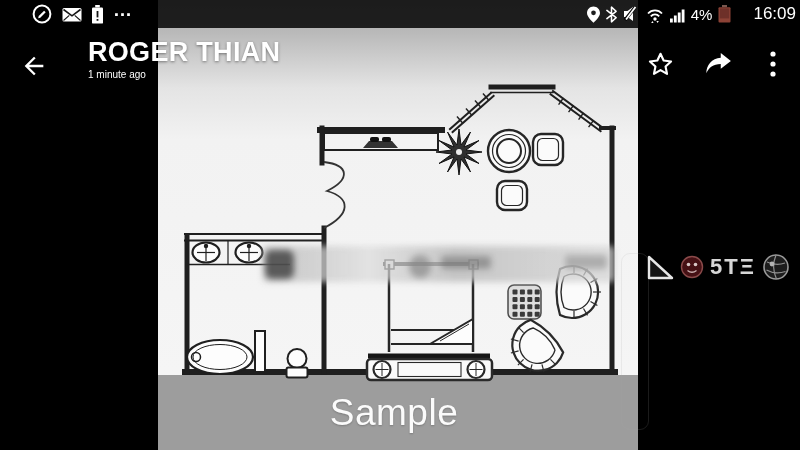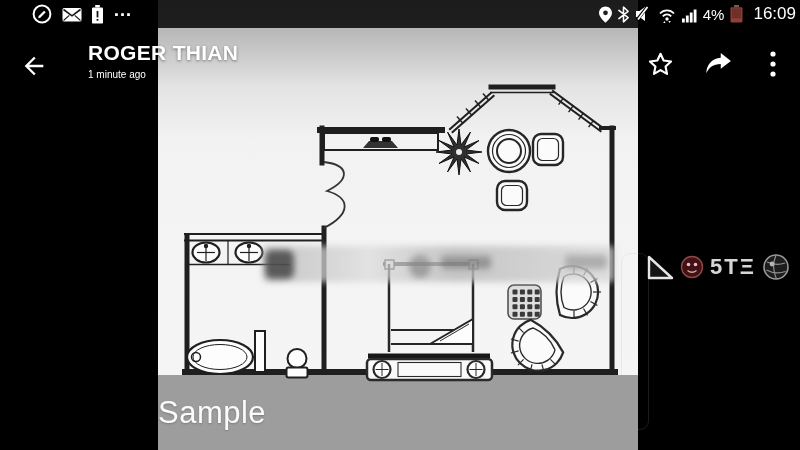--- a/index.html
+++ b/index.html
@@ -4,48 +4,48 @@
 <style>
   html,body{margin:0;padding:0;background:#000;}
   .screen{position:relative;width:800px;height:450px;background:#000;overflow:hidden;
           font-family:"Liberation Sans",sans-serif;-webkit-font-smoothing:antialiased;}
 
   
   .photo{position:absolute;left:158px;top:0;width:480px;height:450px;
          background:linear-gradient(180deg,#aeaeae 0px,#b9b9b9 32px,#e4e4e4 88px,#f2f2f2 140px,#f6f6f6 100%);}
   .sample-band{position:absolute;left:0;bottom:0;width:480px;height:75px;background:#9d9d9d;}
   .sample-text{position:absolute;left:0;bottom:0;width:472px;height:75px;display:flex;
-               align-items:center;justify-content:flex-start;color:#fbfbfb;font-size:31px;
+               align-items:center;justify-content:center;color:#fbfbfb;font-size:37px;
                text-shadow:0 1px 2px rgba(0,0,0,.22);letter-spacing:.5px;}
   .floorplan{position:absolute;left:0;top:0;}
 
   
   .blur-band{position:absolute;left:105px;top:246px;width:352px;height:36px;filter:blur(3px);opacity:.92;}
   .blur-band .base{position:absolute;inset:0;border-radius:4px;
       background:linear-gradient(90deg,rgba(190,190,190,.95),rgba(218,218,218,.75) 30%,rgba(188,188,188,.9) 55%,rgba(214,214,214,.8));}
   .blur-band .b1{position:absolute;left:2px;top:4px;width:29px;height:29px;background:#4e4e4e;border-radius:7px;}
   .blur-band .b2{position:absolute;left:146px;top:9px;width:22px;height:23px;background:#989898;border-radius:50%;}
   .blur-band .b3{position:absolute;left:178px;top:10px;width:50px;height:13px;background:#8e8e8e;border-radius:3px;}
   .blur-band .b4{position:absolute;left:302px;top:9px;width:42px;height:14px;background:#a8a8a8;border-radius:3px;}
 
   
   .statusbar{position:absolute;left:0;top:0;width:100%;height:28px;background:rgba(0,0,0,.84);
              display:flex;justify-content:space-between;align-items:center;
              padding:0 4px 0 32px;box-sizing:border-box;z-index:6;color:#fff;}
   .sb-left{display:flex;align-items:center;gap:10px;}
   .sb-right{display:flex;align-items:center;gap:6px;}
   .sb-more{font-size:19px;font-weight:bold;line-height:10px;letter-spacing:1px;position:relative;top:-4px;}
   .sb-pct{font-size:15px;}
-  .sb-time{font-size:17px;margin-left:4px;}
+  .sb-time{font-size:17px;margin-left:16px;}
 
   
   .header{position:absolute;left:0;top:28px;width:100%;height:72px;z-index:7;color:#fff;}
   .back-btn{position:absolute;left:18px;top:22px;width:32px;height:32px;display:flex;align-items:center;justify-content:center;}
   .titles{position:absolute;left:88px;top:12px;text-shadow:0 1px 3px rgba(0,0,0,.45);}
-  .h-title{font-size:21px;font-weight:bold;letter-spacing:.3px;line-height:25px;}
+  .h-title{font-size:27px;font-weight:bold;letter-spacing:.3px;line-height:25px;}
   .h-sub{font-size:10px;margin-top:4px;}
   .act-btn{position:absolute;top:20px;width:30px;height:32px;display:flex;align-items:center;justify-content:center;}
   .act-fav{left:645px;} .act-share{left:703px;} .act-more{left:758px;}
 
   
   .wm5te{position:absolute;left:646px;top:252px;display:flex;align-items:center;gap:6px;z-index:5;}
   .wm-text{color:#e9e9e9;font-size:22px;font-weight:bold;letter-spacing:2px;opacity:.92;
            text-shadow:0 0 3px rgba(0,0,0,.8);}
   .faint-rect{position:absolute;left:621px;top:253px;width:26px;height:175px;border:1px solid rgba(170,170,170,.16);
               border-radius:9px;z-index:4;pointer-events:none;}

